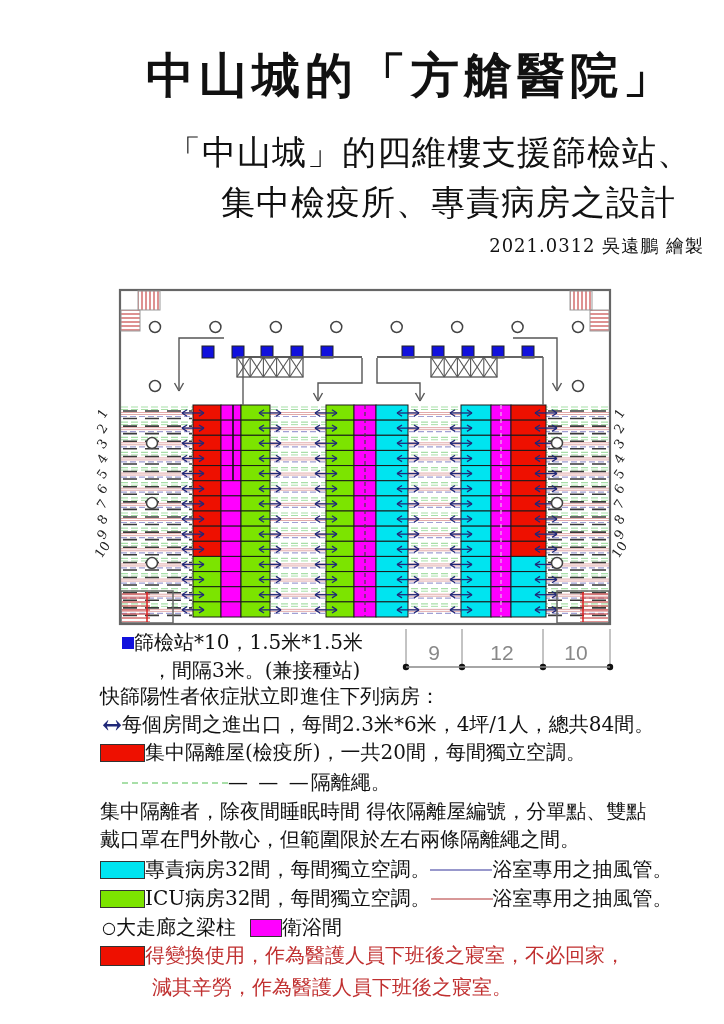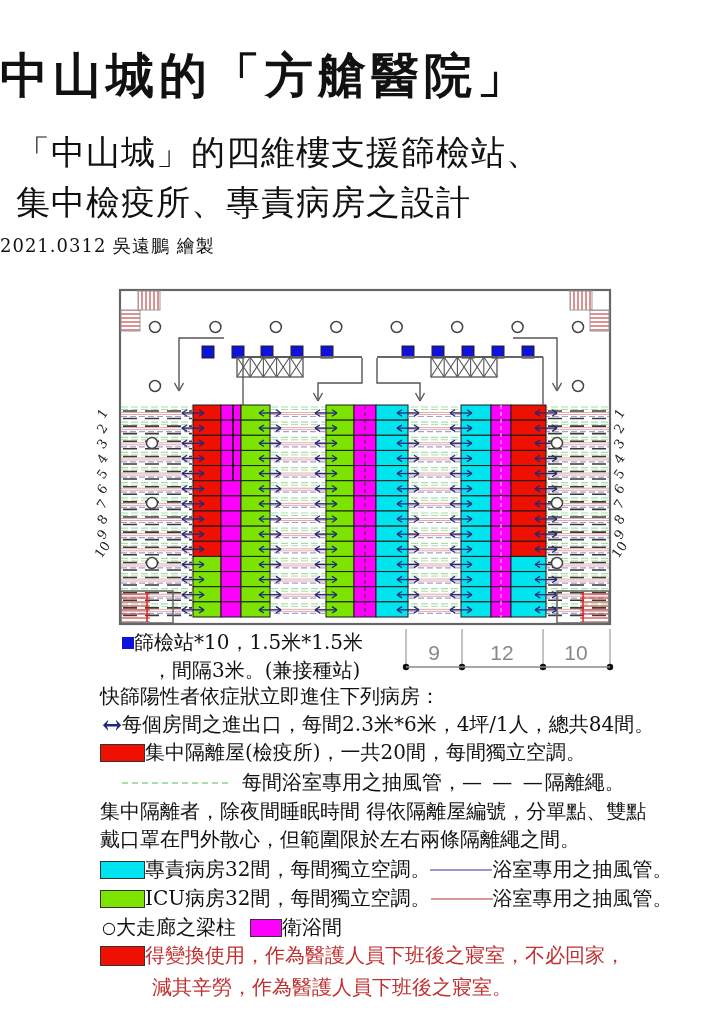--- a/index.html
+++ b/index.html
@@ -1,25 +1,25 @@
 <!DOCTYPE html>
 <html><head>
 <meta charset="utf-8">
 <style>
   html,body{margin:0;padding:0;}
   body{
     width:724px;height:1024px;position:relative;background:#ffffff;overflow:hidden;
     font-family:"DejaVu Serif","Liberation Serif",serif;color:#111;
   }
   .abs{position:absolute;}
-  .ctr{left:0;width:676px;text-align:left;white-space:nowrap;}
+  .ctr{left:0;width:676px;text-align:right;white-space:nowrap;}
   #title{top:44px;font-size:48px;letter-spacing:5px;font-weight:600;}
   #sub1{top:130px;font-size:34px;letter-spacing:1px;font-weight:500;padding-left:16px;}
-  #sub2{top:180px;font-size:34px;letter-spacing:1px;font-weight:500;margin-left:16px;}
-  #byline{top:234px;font-size:18px;letter-spacing:1px;}
+  #sub2{top:180px;font-size:34px;letter-spacing:1px;font-weight:500;}
+  #byline{top:234px;font-size:18px;letter-spacing:1px;padding-left:28px;}
   #plan-svg{position:absolute;left:0;top:0;}
   .lg{position:absolute;display:flex;align-items:center;font-size:20px;white-space:nowrap;line-height:25px;}
   .sw{display:inline-block;border:1px solid #333;flex:0 0 auto;}
   .sw.sq{width:12px;height:12px;border:none;}
   .sw.wide{width:43px;height:16px;}
   .sw.mid{width:30px;height:16px;}
   .dline{display:inline-block;height:0;border-top:2px dashed #9c9;flex:0 0 auto;}
   .sline{display:inline-block;height:2px;flex:0 0 auto;}
 </style>
 </head>
@@ -848,21 +848,20 @@
   <span>每個房間之進出口，每間2.3米*6米，4坪/1人，總共84間。</span>
 </div>
 
 <div class="lg" style="top:740px;left:100px">
   <span class="sw wide" style="background: rgb(238, 16, 0);"></span>
   <span>集中隔離屋(檢疫所)，一共20間，每間獨立空調。</span>
 </div>
 
 <div class="lg" style="top:770px;left:122px">
   <span class="dline" style="width: 106px; border-color: rgb(168, 223, 168);"></span>
-  <span style="margin-left:14px">每間浴室專用之抽風管，</span>
   <span style="letter-spacing:2px">— — —</span>
   <span>隔離繩。</span>
 </div>
 
 <div class="lg" style="top:799px;left:100px">
   <span>集中隔離者，除夜間睡眠時間 得依隔離屋編號，分單點、雙點</span>
 </div>
 <div class="lg" style="top:827px;left:100px">
   <span>戴口罩在門外散心，但範圍限於左右兩條隔離繩之間。</span>
 </div>

